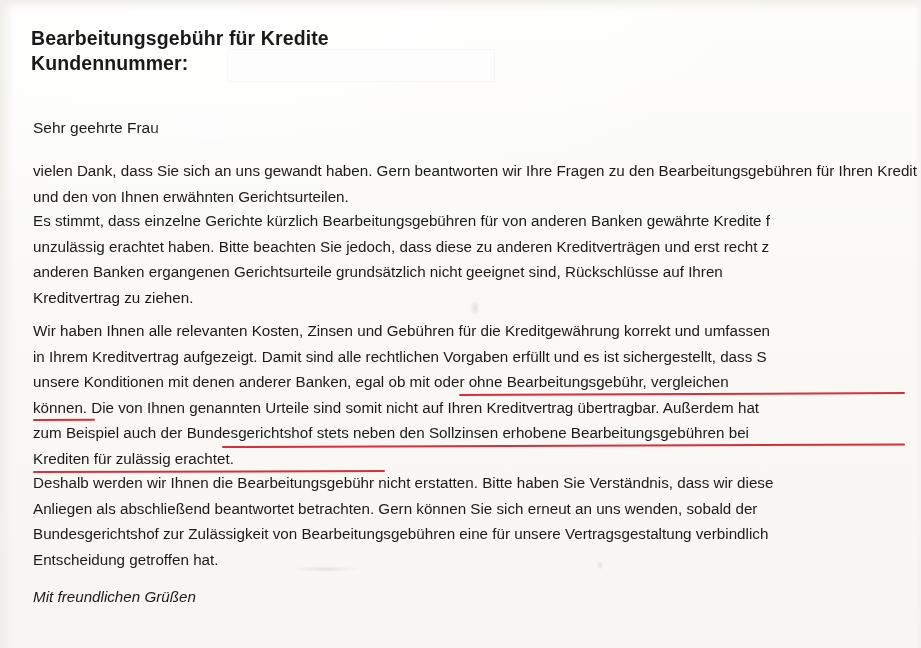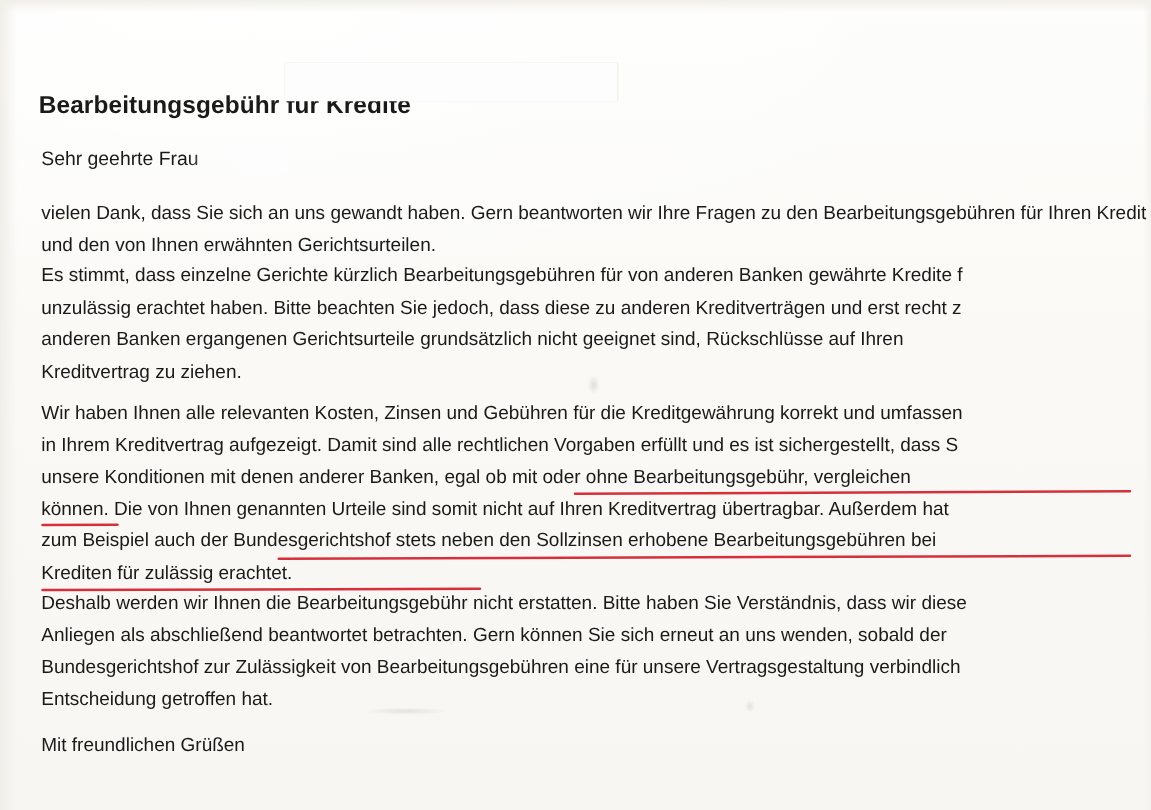--- a/index.html
+++ b/index.html
@@ -53,21 +53,20 @@
 
   .doc-title {
     position: absolute;
     left: 31px;
     top: 26px;
     font-size: 19.5px;
     font-weight: bold;
     letter-spacing: 0.1px;
     line-height: 25px;
     white-space: nowrap;
-    margin-top: 46px;
   }
   .doc-title .line2 {
     display: block;
   }
 
   
   #redaction-block {
     position: absolute;
     left: 228px;
     top: 50px;
@@ -107,21 +106,21 @@
   #para-2 { top: 208px; }
   #para-3 { top: 318px; }
   #para-4 { top: 470px; }
   .closing {
     position: absolute;
     left: 33px;
     font-size: 15.2px;
     line-height: 25.5px;
     white-space: nowrap;
   }
-  #closing-line { top: 584px; }
+  #closing-line { top: 584px; font-style: italic; }
   #signature-line { top: 624px; }
 
   
   .red-underline {
     position: absolute;
     background: #d2202a;
     height: 2px;
     border-radius: 1px;
     transform-origin: left center;
     opacity: 0.92;
@@ -164,20 +163,21 @@
 
   <div id="paper-tint"></div>
   <div id="scan-edge-left"></div>
   <div id="scan-edge-top"></div>
   <div id="right-cut"></div>
 
   <div id="content">
 
     <div class="doc-title">
       <span>Bearbeitungsgebühr für Kredite</span>
+      <span class="line2">Kundennummer:</span>
     </div>
 
     <div id="redaction-block"></div>
 
     <div class="salutation">Sehr geehrte Frau</div>
     <div id="salutation-fade"></div>
 
     <div class="para" id="para-1">vielen Dank, dass Sie sich an uns gewandt haben. Gern beantworten wir Ihre Fragen zu den Bearbeitungsgebühren für Ihren Kredit und den von Ihnen erwähnten Gerichtsurteilen.</div>
     <div class="para" id="para-2">Es stimmt, dass einzelne Gerichte kürzlich Bearbeitungsgebühren für von anderen Banken gewährte Kredite f
 unzulässig erachtet haben. Bitte beachten Sie jedoch, dass diese zu anderen Kreditverträgen und erst recht z

